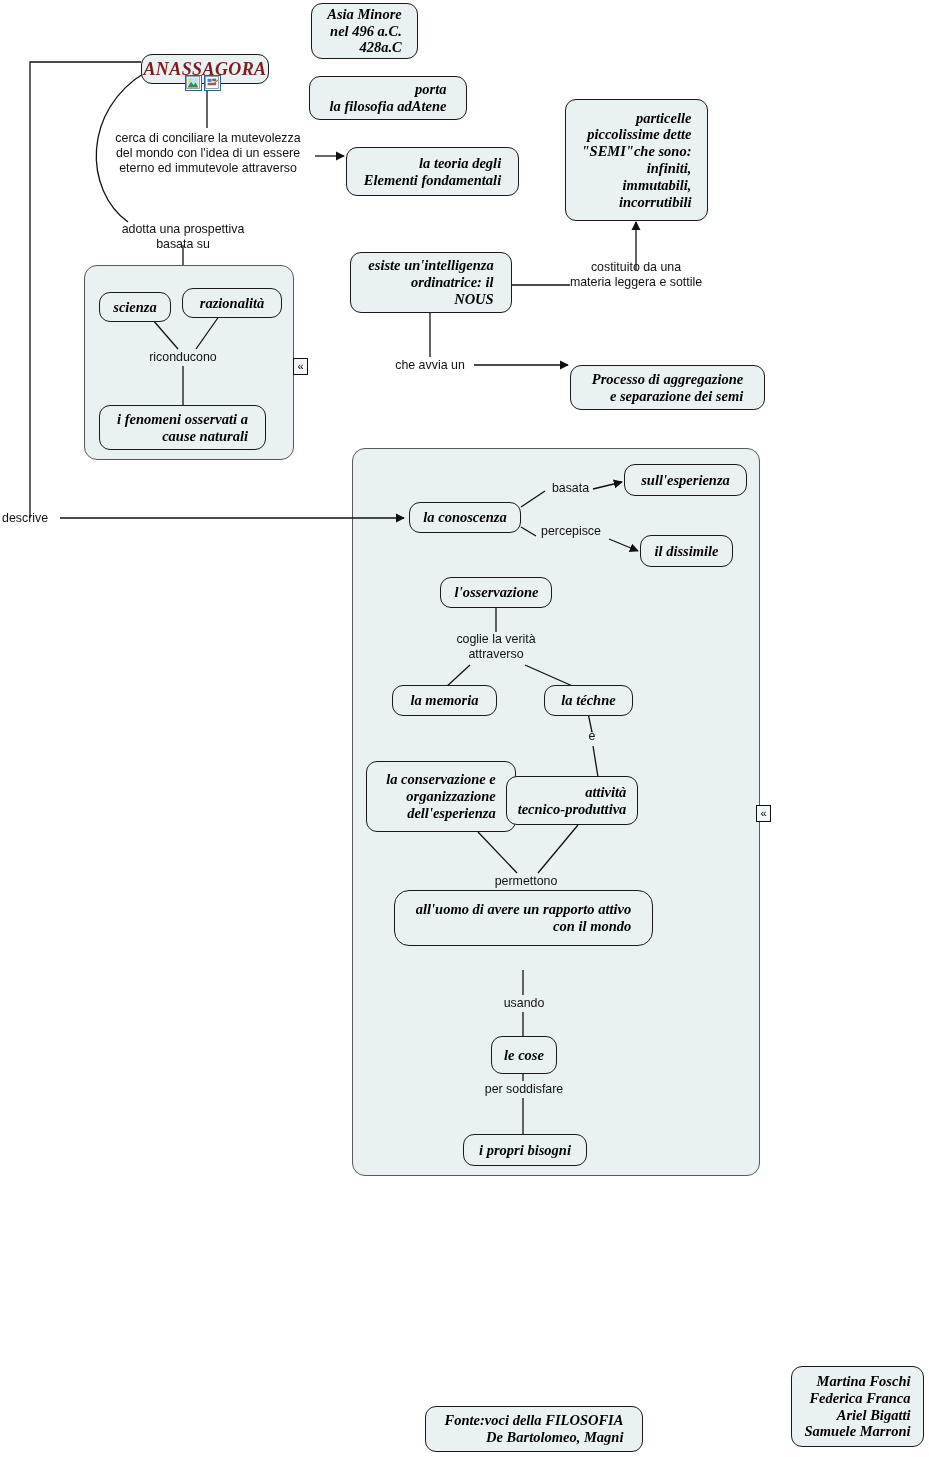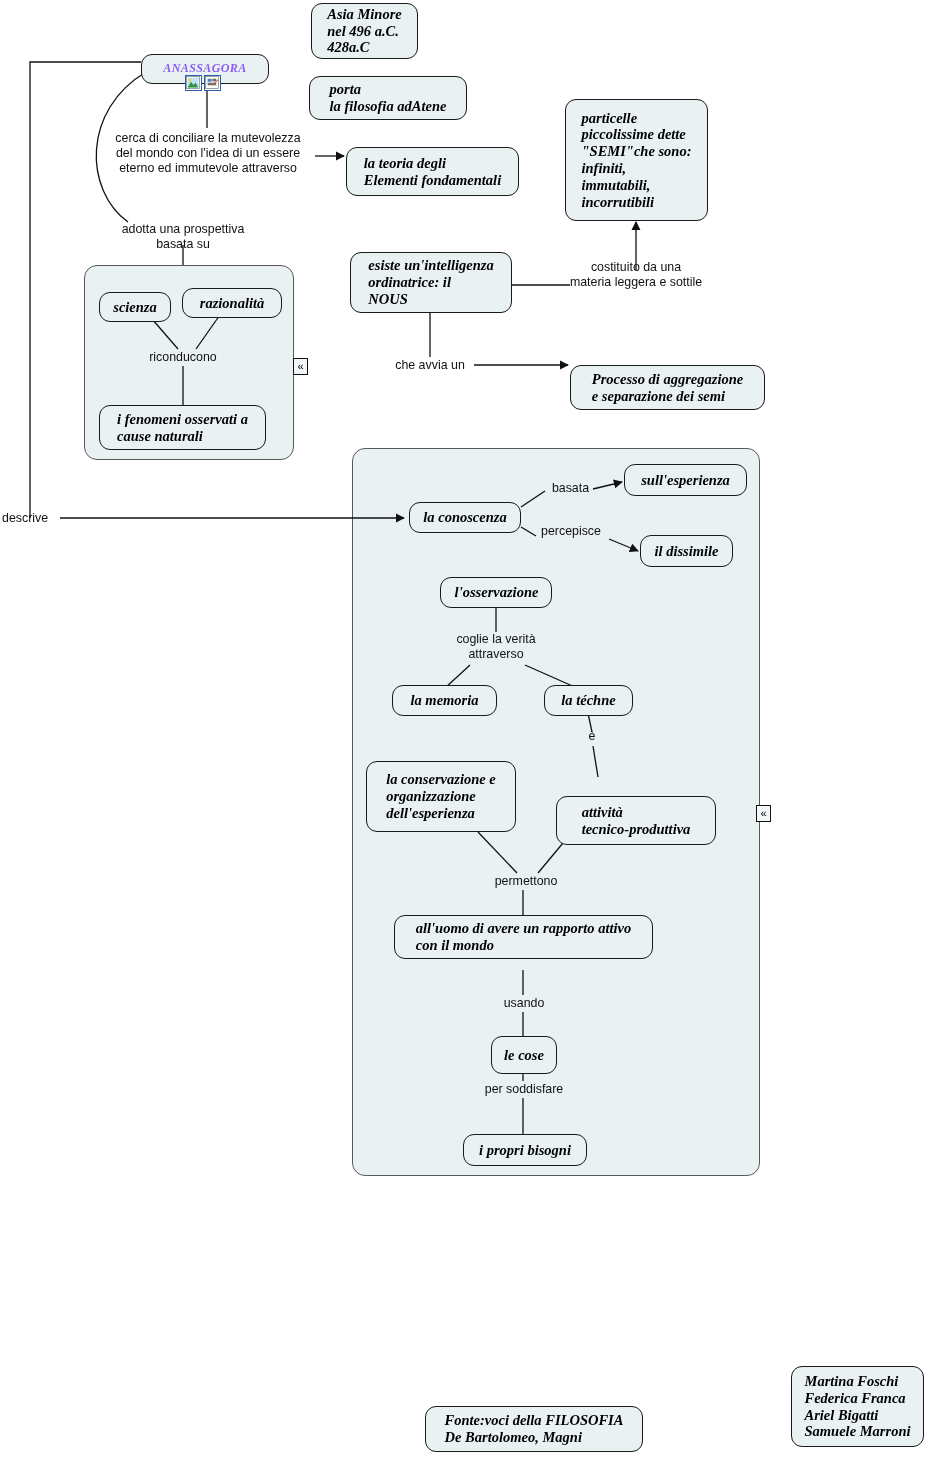--- a/index.html
+++ b/index.html
@@ -35,27 +35,27 @@
     border-radius: 11px;
     font-family: "Liberation Serif", serif;
     font-weight: bold;
     font-style: italic;
     font-size: 14.5px;
     line-height: 1.16;
     color: #000000;
     display: flex;
     align-items: center;
     justify-content: center;
-    text-align: left;
+    text-align: right;
     padding: 3px 8px;
     white-space: pre-line;
   }
   .node.root {
-    color: #8b5cf6;
-    font-size: 12px;
+    color: #7f1d1d;
+    font-size: 18px;
     letter-spacing: 0.4px;
     font-style: italic;
   }
   .group-box {
     position: absolute;
     box-sizing: border-box;
     background: #eaf1f3;
     border: 1.2px solid #585858;
     border-radius: 13px;
   }
@@ -242,24 +242,24 @@
   <div class="node" style="left:440px; top:577px; width:112px; height:31px;padding-left:9px;">l'osservazione</div>
 
   <div class="node" style="left:392px; top:685px; width:105px; height:31px;">la memoria</div>
 
   <div class="node" style="left:544px; top:685px; width:89px; height:31px;">la téchne</div>
 
   <div class="node" style="left:366px; top:761px; width:150px; height:71px;">la conservazione e
 organizzazione
 dell'esperienza</div>
 
-  <div class="node" style="left:556px; top:776px; width:160px; height:49px;margin-top:20px;">attività
+  <div class="node" style="left:506px; top:776px; width:132px; height:49px;">attività
 tecnico-produttiva</div>
 
-  <div class="node" style="left:394px; top:915px; width:259px; height:44px;">all'uomo di avere un rapporto attivo
+  <div class="node" style="left:394px; top:890px; width:259px; height:56px;border-radius:15px;">all'uomo di avere un rapporto attivo
 con il mondo</div>
 
   <div class="node" style="left:491px; top:1036px; width:66px; height:38px;">le cose</div>
 
   <div class="node" style="left:463px; top:1134px; width:124px; height:32px;">i propri bisogni</div>
 
   <div class="node" style="left:425px; top:1406px; width:218px; height:46px;">Fonte:voci della FILOSOFIA
 De Bartolomeo, Magni</div>
 
   <div class="node" style="left:791px; top:1366px; width:133px; height:81px;">Martina Foschi

